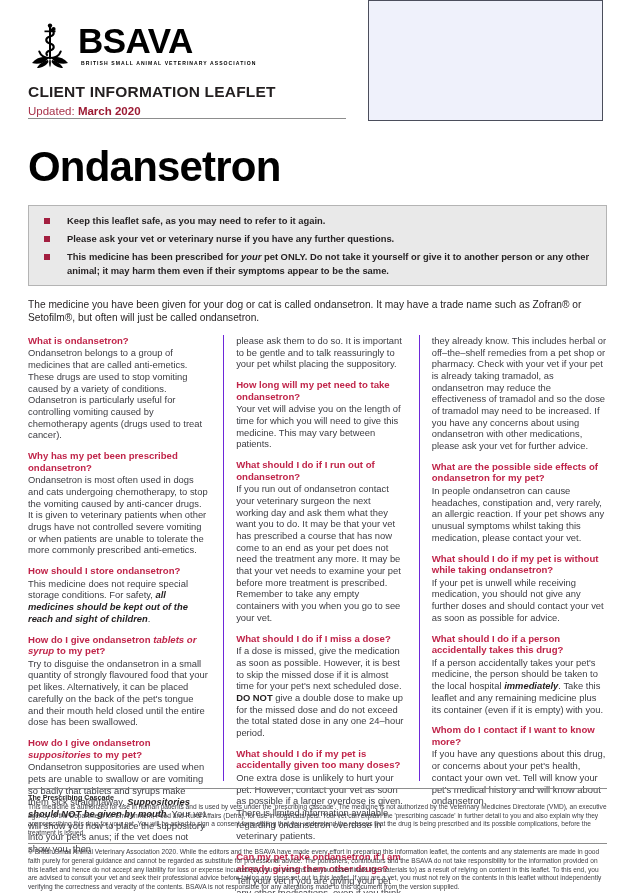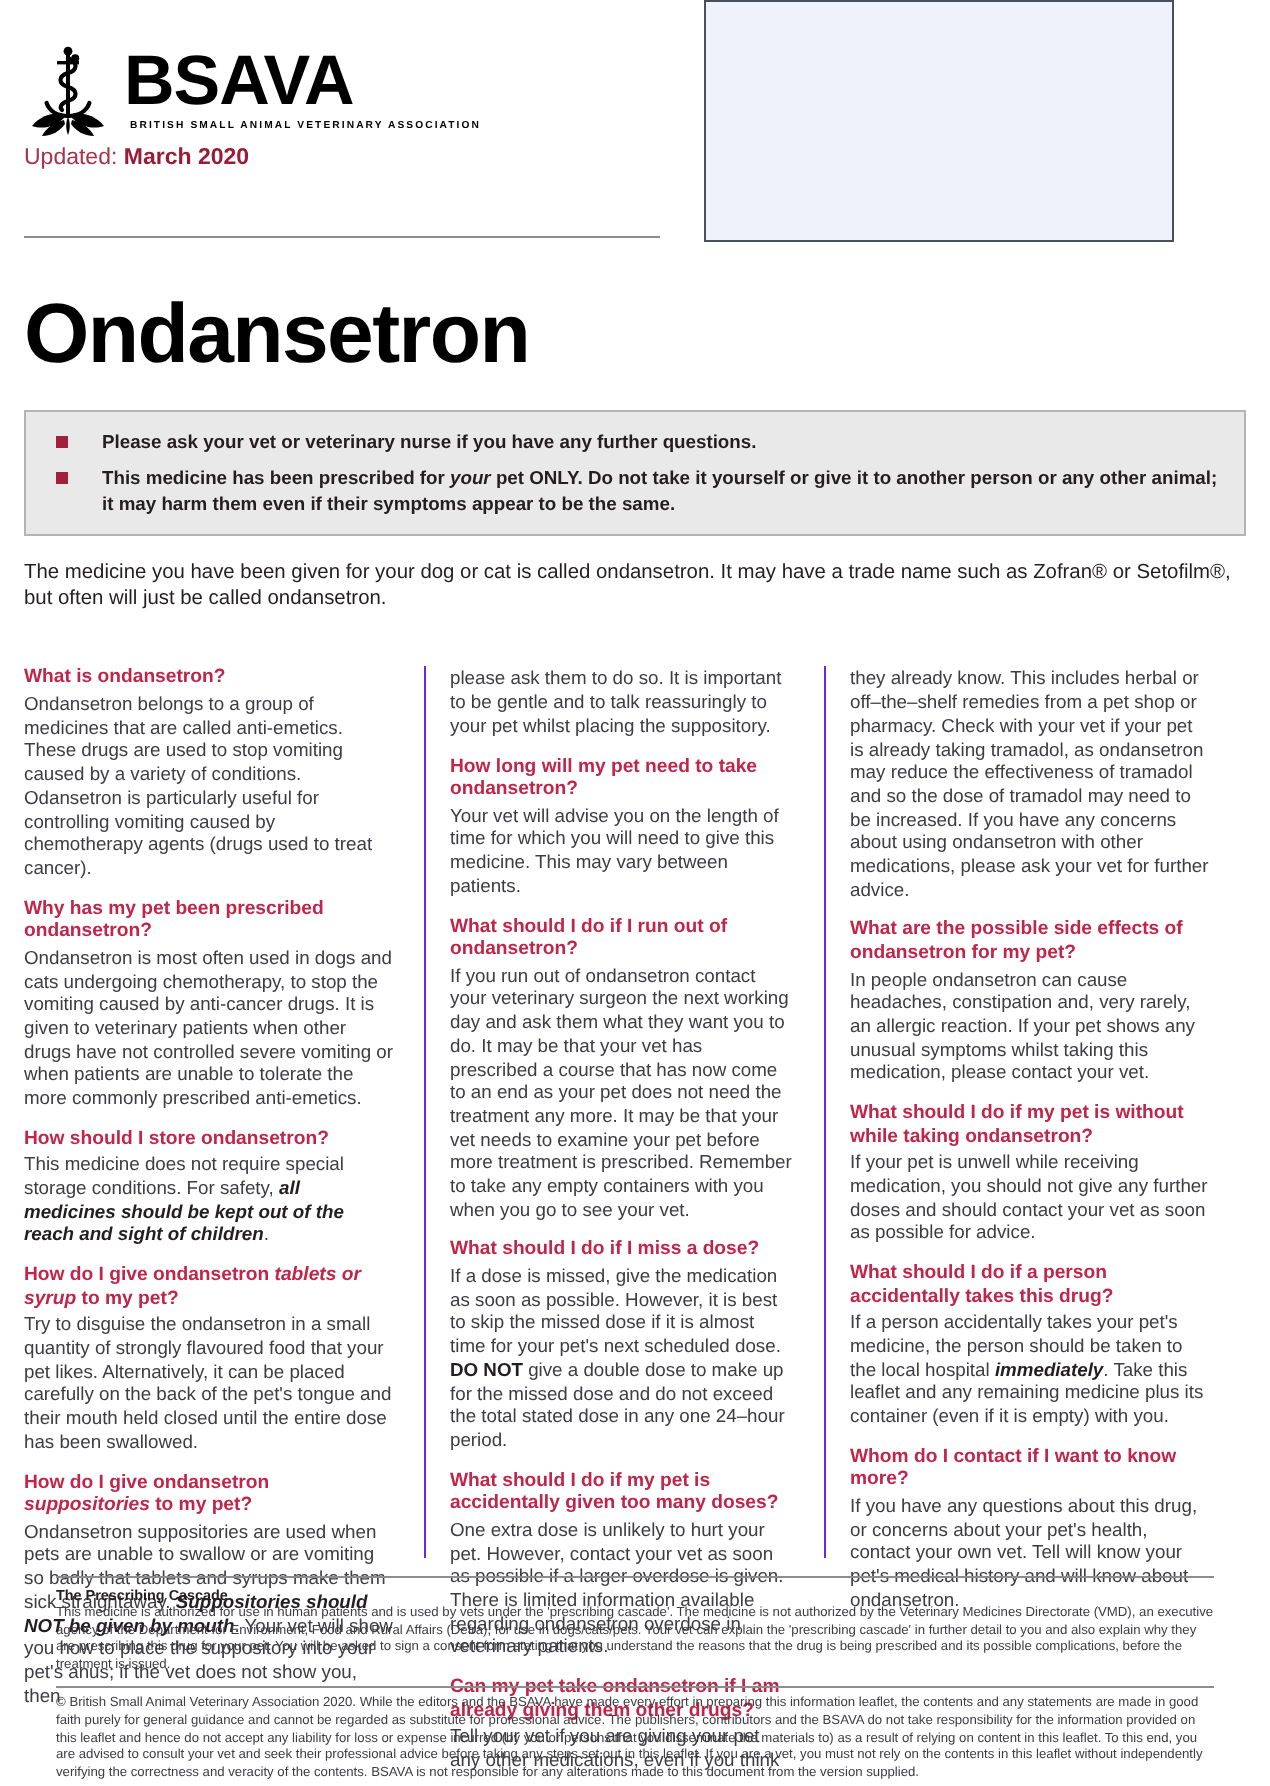--- a/index.html
+++ b/index.html
@@ -13,21 +13,21 @@
     font-family: "Liberation Sans", sans-serif;
     color: #231f20;
     overflow: hidden;
     position: relative;
   }
   .page {
     position: relative;
     width: 635px;
     height: 893px;
     box-sizing: border-box;
-    padding: 0 12px;
+    padding: 0 28px;
   }
 
   
   .header {
     position: relative;
     height: 122px;
   }
   .logo-row {
     display: flex;
     align-items: flex-start;
@@ -143,21 +143,21 @@
   
   .intro {
     margin-top: 12px;
     font-size: 10.2px;
     line-height: 13.4px;
     color: #231f20;
   }
 
   
   .columns {
-    margin-top: 27px;
+    margin-top: 10px;
     display: flex;
     gap: 0;
     height: 446px;
   }
   .col {
     width: 193px;
     position: relative;
     box-sizing: border-box;
   }
   .col + .col {
@@ -246,30 +246,35 @@
             <path d="M22 35.5 C20.8 38 20.8 41.5 22 44.5 C23.2 41.5 23.2 38 22 35.5 Z"></path>
           </g>
         </svg>
       </span>
       <span class="logo-text">
         <div class="logo-word">BSAVA</div>
         <div class="logo-sub">BRITISH SMALL ANIMAL VETERINARY ASSOCIATION</div>
       </span>
     </div>
 
+    <div class="cil-title">CLIENT INFORMATION LEAFLET</div>
     <div class="updated"><span>Updated:</span> <b>March 2020</b></div>
 
     <div class="header-rule"></div>
     <div class="photo-box"></div>
   </div>
 
   <h1 class="drug-title">Ondansetron</h1>
 
   <div class="keybox">
     <ul>
+      <li>
+        <span class="bullet"></span>
+        <span>Keep this leaflet safe, as you may need to refer to it again.</span>
+      </li>
       <li>
         <span class="bullet"></span>
         <span>Please ask your vet or veterinary nurse if you have any further questions.</span>
       </li>
       <li>
         <span class="bullet"></span>
         <span>This medicine has been prescribed for </span><i>your</i><span> pet ONLY. Do not take it yourself or give it to another person or any other animal; it may harm them even if their symptoms appear to be the same.</span>
       </li>
     </ul>
   </div>

